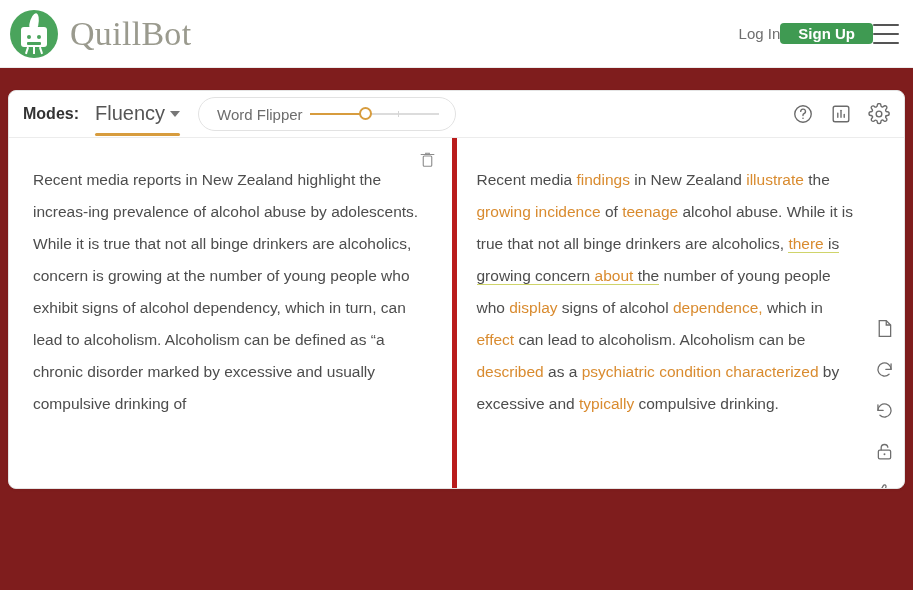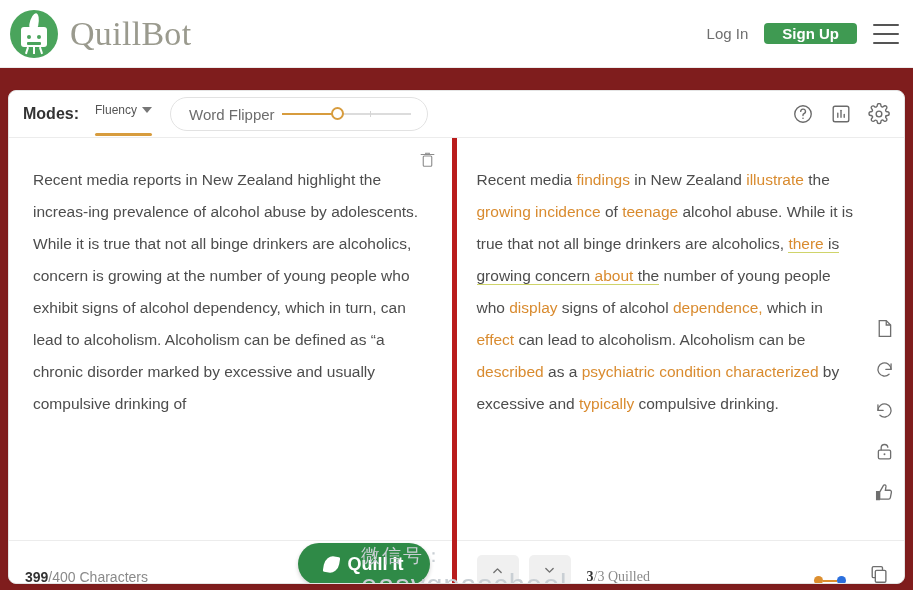--- a/index.html
+++ b/index.html
@@ -52,47 +52,47 @@
     position: absolute; top: 0; width: 2px; height: 7px; background: #ffffff;
   }
   .logo-mark .legs i:nth-child(1) { left: 2px; transform: rotate(18deg); }
   .logo-mark .legs i:nth-child(2) { left: 9px; }
   .logo-mark .legs i:nth-child(3) { left: 16px; transform: rotate(-18deg); }
   .logo-text {
     margin-left: 12px; font-family: "Liberation Serif", serif;
     font-size: 34px; color: #9a9a8e; letter-spacing: .3px;
   }
   .header-right {
-    margin-left: auto; display: flex; align-items: center; gap: 16px; margin-right: 14px;
+    margin-left: auto; display: flex; align-items: center; margin-right: 14px;
   }
   .login-link { font-size: 15px; color: #6f6f6f; cursor: pointer; }
   .signup-btn {
     background: #3f9a52; color: #ffffff; font-size: 15px; font-weight: bold;
     border: none; border-radius: 4px; padding: 2px 18px; cursor: pointer;
   }
   .burger { width: 26px; height: 20px; display: flex; flex-direction: column;
             justify-content: space-between; cursor: pointer; }
   .burger span { display: block; height: 2px; background: #555; border-radius: 1px; }
 
   
   .card {
-    position: absolute; left: 8px; top: 90px; width: 897px; height: 494px;
+    position: absolute; left: 8px; top: 90px; width: 897px; height: 399px;
     background: #ffffff; border: 1px solid #e4e4e4; border-radius: 8px;
     box-shadow: 0 1px 3px rgba(0,0,0,.05); overflow: hidden;
   }
 
   
   .toolbar {
     height: 47px; display: flex; align-items: center; padding: 0 14px;
     border-bottom: 1px solid #ececec; position: relative;
   }
   .modes-label { font-size: 16px; font-weight: bold; color: #333; margin-right: 16px; }
   .mode-tab {
-    position: relative; font-size: 12px; color: #555; cursor: pointer;
-    padding-bottom: 19px; margin-top: 10px; display: flex; align-items: center; gap: 5px;
+    position: relative; font-size: 20px; color: #555; cursor: pointer;
+    padding-bottom: 11px; margin-top: 10px; display: flex; align-items: center; gap: 5px;
   }
   .mode-tab::after {
     content: ""; position: absolute; left: 0; right: 0; bottom: 0;
     height: 3px; background: #d79c3e; border-radius: 2px;
   }
   .caret { width: 0; height: 0; border-left: 5px solid transparent;
            border-right: 5px solid transparent; border-top: 6px solid #777; }
   .flipper {
     margin-left: 18px; display: flex; align-items: center; gap: 7px;
     border: 1px solid #e2e2e2; border-radius: 22px; height: 34px;

